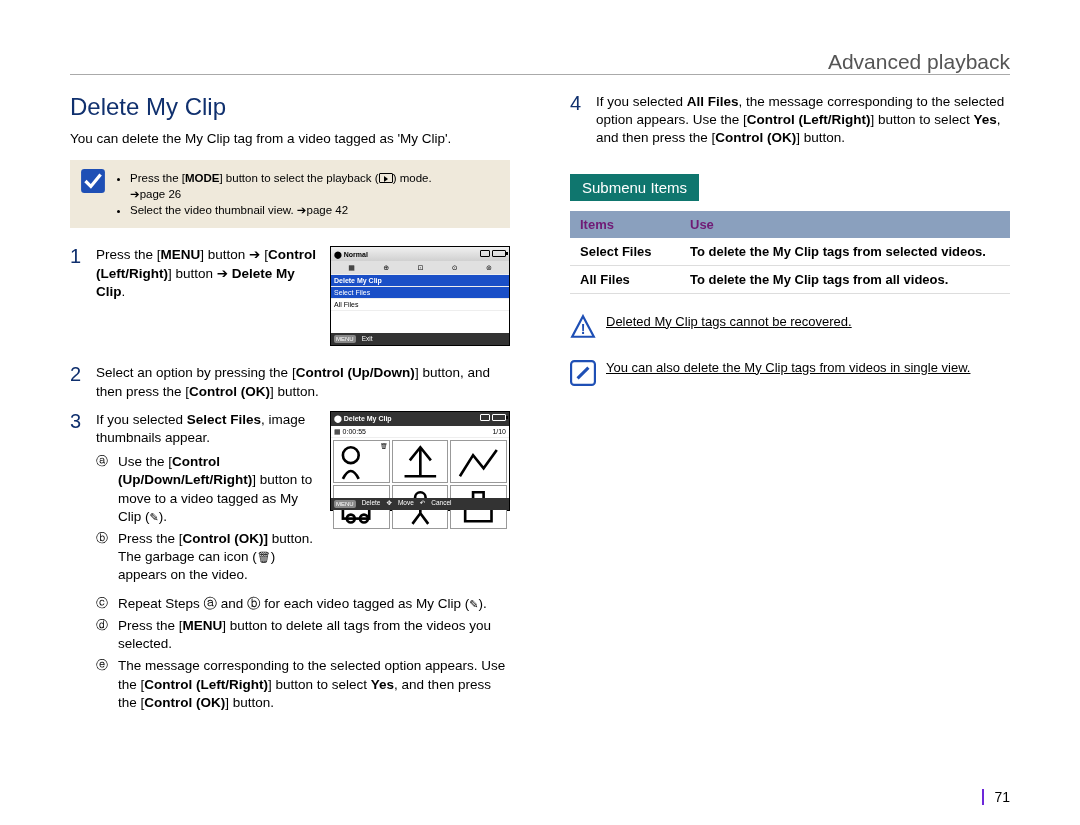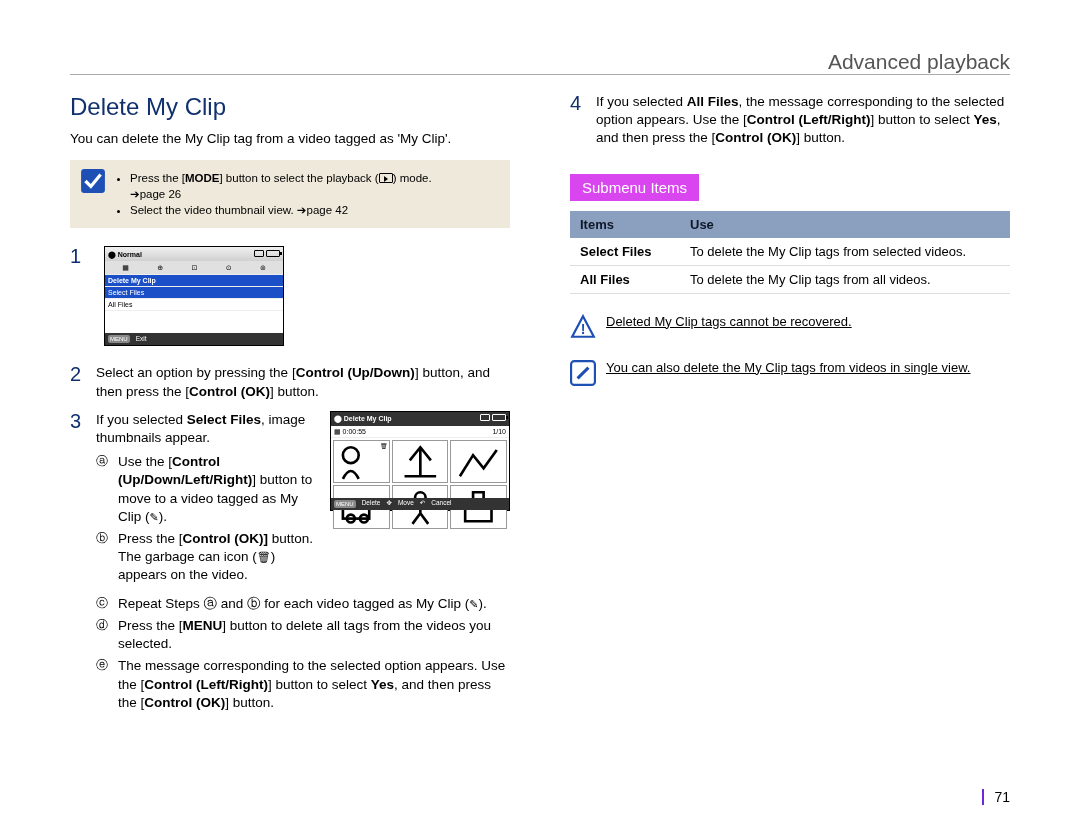--- a/index.html
+++ b/index.html
@@ -35,24 +35,24 @@
   .lcd-row.blue-hdr { background:#1a4fc7; color:#fff; font-weight:700;}
   .lcd-row.blue-sel { background:#1a4fc7; color:#fff; }
   .lcd-row.tabs { background:#e0e0e0; height:14px; justify-content:space-around;}
   .lcd-bot { position:absolute; bottom:0; left:0; right:0; height:12px; background:#333; color:#fff; display:flex; align-items:center; padding:0 3px; font-size:6.5px; gap:6px;}
   .lcd-bot .tag{background:#888; padding:0 2px; border-radius:2px; font-size:6px;}
   .lcd-thumbs { display:grid; grid-template-columns:repeat(3,1fr); grid-template-rows:repeat(2,1fr); gap:2px; padding:2px; height:60px;}
   .thumb{border:1px solid #999; background:#fff; position:relative; display:flex; align-items:flex-end; justify-content:flex-end; padding:1px;}
   .thumb svg{width:100%; height:100%;}
   .step-with-figure { display: flex; gap: 6px; align-items:flex-start;}
   .step-with-figure .step-text{flex:1;}
-  .subhead { background:#d946ef; color:#fff; padding:5px 12px; font-size:15px; display:inline-block; margin:16px 0 10px 0;}
+  .subhead { background:#0f766e; color:#fff; padding:5px 12px; font-size:15px; display:inline-block; margin:16px 0 10px 0;}
   table.submenu { width:100%; border-collapse:collapse; font-size:13px;}
-  table.submenu th { background:#8aa0be; color:#0f172a; font-weight:700; text-align:left; padding:6px 10px;}
-  table.submenu td { padding:6px 10px; border-bottom:1px solid #ddd;}
+  table.submenu th { background:#8aa0be; color:#701a75; font-weight:700; text-align:left; padding:6px 10px;}
+  table.submenu td { padding:6px 10px; border-bottom:1px solid #ddd;font-weight:bold;}
   table.submenu td:first-child{font-weight:700; width:110px;}
   .icon-row { display:flex; gap:10px; margin-top:20px; align-items:flex-start;}
   .icon-row .msg{font-size:13px; line-height:1.3; flex:1;text-decoration:underline;}
   .warn-icon, .info-icon{width:26px; height:26px; flex-shrink:0;}
   .play-icon{display:inline-block; width:14px; height:10px; border:1px solid currentColor; border-radius:1px; position:relative; vertical-align:-1px;}
   .play-icon::after{content:""; position:absolute; left:4px; top:1.5px; border-left:4px solid currentColor; border-top:3px solid transparent; border-bottom:3px solid transparent;}
   .myclip-icon{font-size:11px;}
   .page-num{position:absolute; right:70px; bottom:20px; font-size:14px; border-left:2px solid #6d28d9; padding-left:10px;}
   .battery{display:inline-block; width:14px; height:7px; border:1px solid #000; border-radius:1px; position:relative;}
   .battery::after{content:""; position:absolute; right:-3px; top:1px; width:2px; height:3px; background:#000;}
@@ -82,20 +82,23 @@
       </li>
       <li>Select the video thumbnail view. ➔page 42</li>
     </ul>
   </div>
 
   <div class="steps">
 
     <div class="step">
       <div class="step-num">1</div>
       <div class="step-body step-with-figure">
+        <div class="step-text">
+          <span>Press the [</span><b>MENU</b><span>] button ➔ [</span><b>Control (Left/Right)</b><span>] button ➔ </span><b>Delete My Clip</b><span>.</span>
+        </div>
         <div class="lcd">
           <div class="lcd-top">
                 <span>⬤ <span>Normal</span></span>
                 <span><span class="cardico"></span> <span class="battery"></span></span>
               </div>
           <div class="lcd-row tabs">
                 <span>▦</span>
                 <span>⊕</span>
                 <span>⊡</span>
                 <span>⊙</span>

